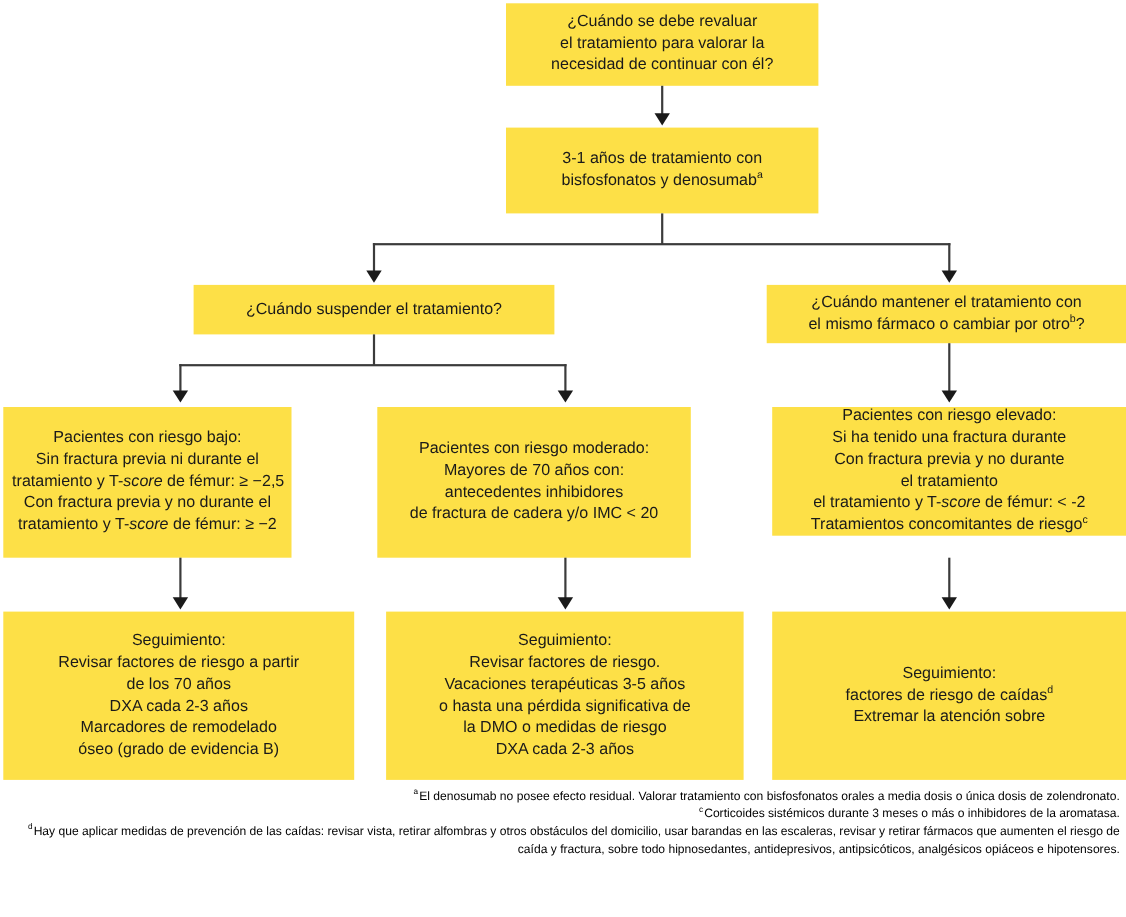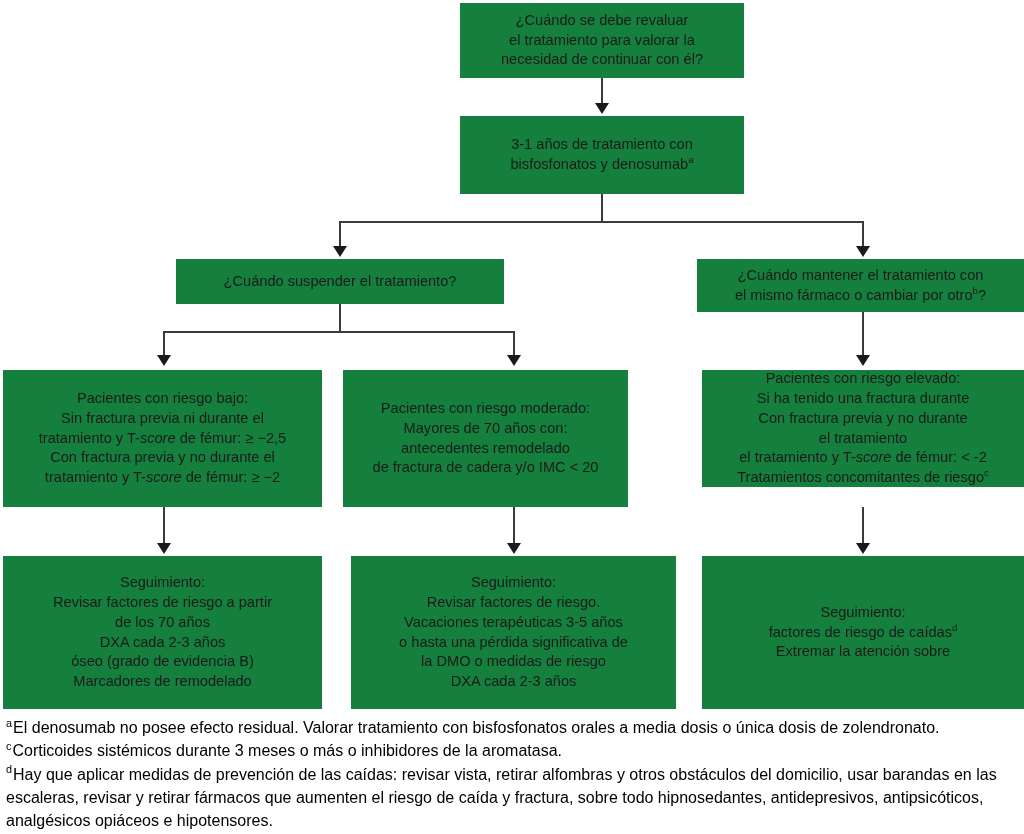--- a/index.html
+++ b/index.html
@@ -11,21 +11,21 @@
     width: 1024px; height: 834px;
     font-family: "Liberation Sans", sans-serif;
     color: #000000;
     position: relative;
     overflow: hidden;
   }
   #canvas { position: relative; width: 1024px; height: 834px; }
 
   .box {
     position: absolute;
-    background: #15803d;
+    background: #fde047;
     display: flex;
     align-items: center;
     justify-content: center;
     text-align: center;
     font-size: 14.6px;
     line-height: 1.37;
     color: #1a1a1a;
     padding: 6px 8px;
   }
   .box .txt { width: 100%; }
@@ -56,23 +56,24 @@
     border-right: 7px solid transparent;
     border-top: 11px solid #1a1a1a;
   }
 
   
   #footnotes {
     position: absolute;
     left: 6px;
     top: 716px;
     width: 1012px;
-    font-size: 16px;
+    font-size: 11px;
     line-height: 1.455;
     color: #000000;
+    text-align: right;
   }
   #footnotes .fn {
     margin: 0;
     padding: 0;
   }
   #footnotes .fn sup {
     font-size: 0.68em;
     margin-right: 1px;
   }
 </style>
@@ -122,35 +123,35 @@
   <div class="v-line" style="left:339px; top:304px; height:28px;"></div>
   <div class="h-line" style="left:163px; top:331px; width:352px;"></div>
   <div class="v-line" style="left:163px; top:331px; height:26px;"></div>
   <div class="arrow-head" style="left:157px; top:355px;"></div>
   <div class="v-line" style="left:513px; top:331px; height:26px;"></div>
   <div class="arrow-head" style="left:507px; top:355px;"></div>
 
   <div class="v-line" style="left:862px; top:312px; height:45px;"></div>
   <div class="arrow-head" style="left:856px; top:355px;"></div>
 
-  <div class="box" style="left:3px; top:370px; width:319px; height:137px;">
+  <div class="box" style="left:3px; top:370px; width:262px; height:137px;">
     <span class="txt">
         <span class="line">Pacientes con riesgo bajo:</span>
         <span class="line">Sin fractura previa ni durante el</span>
         <span class="line">tratamiento y T-<i>score</i> de fémur: ≥ −2,5</span>
         <span class="line">Con fractura previa y no durante el</span>
         <span class="line">tratamiento y T-<i>score</i> de fémur: ≥ −2</span>
       </span>
   </div>
 
   <div class="box" style="left:343px; top:370px; width:285px; height:137px;">
     <span class="txt">
         <span class="line">Pacientes con riesgo moderado:</span>
         <span class="line">Mayores de 70 años con:</span>
-        <span class="line">antecedentes remodelado</span>
+        <span class="line">antecedentes inhibidores</span>
         <span class="line">de fractura de cadera y/o IMC &lt; 20</span>
       </span>
   </div>
 
   <div class="box" style="left:702px; top:370px; width:322px; height:117px;">
     <span class="txt">
         <span class="line">Pacientes con riesgo elevado:</span>
         <span class="line">Si ha tenido una fractura durante</span>
         <span class="line">Con fractura previa y no durante</span>
         <span class="line">el tratamiento</span>
@@ -167,22 +168,22 @@
 
   <div class="v-line" style="left:862px; top:507px; height:38px;"></div>
   <div class="arrow-head" style="left:856px; top:543px;"></div>
 
   <div class="box" style="left:3px; top:556px; width:319px; height:153px;">
     <span class="txt">
         <span class="line">Seguimiento:</span>
         <span class="line">Revisar factores de riesgo a partir</span>
         <span class="line">de los 70 años</span>
         <span class="line">DXA cada 2-3 años</span>
+        <span class="line">Marcadores de remodelado</span>
         <span class="line">óseo (grado de evidencia B)</span>
-        <span class="line">Marcadores de remodelado</span>
       </span>
   </div>
 
   <div class="box" style="left:351px; top:556px; width:325px; height:153px;">
     <span class="txt">
         <span class="line">Seguimiento:</span>
         <span class="line">Revisar factores de riesgo.</span>
         <span class="line">Vacaciones terapéuticas 3-5 años</span>
         <span class="line">o hasta una pérdida significativa de</span>
         <span class="line">la DMO o medidas de riesgo</span>

